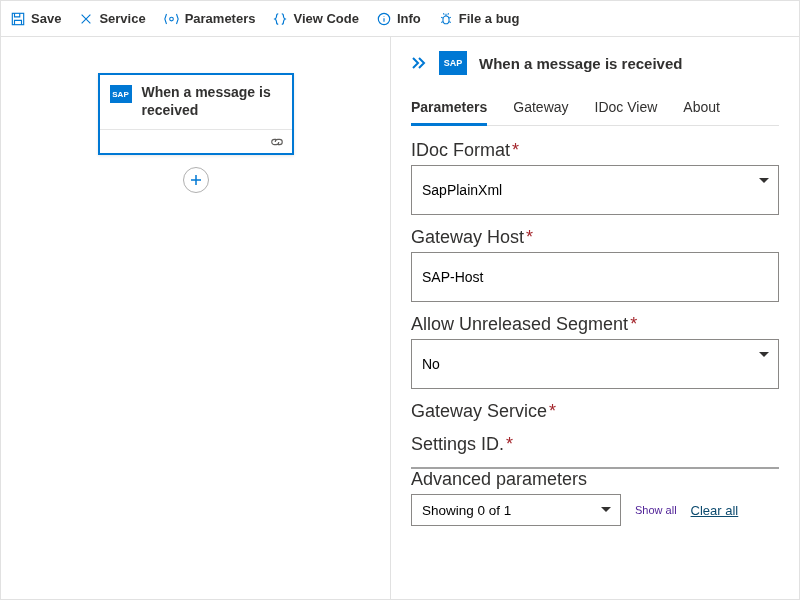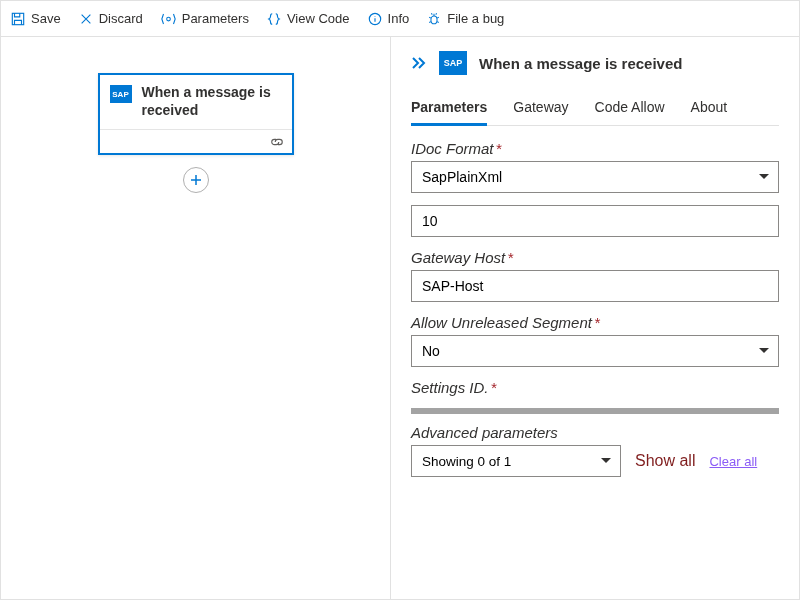--- a/index.html
+++ b/index.html
@@ -21,20 +21,21 @@
       border-bottom: 1px solid #e1e1e1;
       height: 36px;
     }
     .toolbar-btn {
       display: flex;
       align-items: center;
       gap: 6px;
       color: #323130;
       cursor: pointer;
       font-size: 13px;
+      font-weight: bold;
     }
     .toolbar-btn .icon { color: #0078d4; display: inline-flex; }
     .main {
       display: flex;
       height: calc(100% - 36px);
     }
     .canvas {
       width: 390px;
       border-right: 1px solid #e1e1e1;
       padding-top: 36px;
@@ -126,44 +127,44 @@
       font-size: 14px;
       cursor: pointer;
       color: #323130;
     }
     .tab.active {
       font-weight: 600;
       border-bottom: 3px solid #0078d4;
       margin-bottom: -1px;
     }
     .field { margin-bottom: 12px; }
-    .field-label { font-size: 15px; margin-bottom: 4px; display: block; font-style: italic; }
+    .field-label { font-size: 18px; margin-bottom: 4px; display: block; }
     .req { color: #a4262c; margin-left: 2px; }
     .input, .select {
       width: 100%;
       border: 1px solid #8a8886;
       padding: 6px 10px;
       font-size: 14px;
       font-family: inherit;
       background: #fff;
-      height: 32px;
+      height: 50px;
     }
     .select-wrap { position: relative; }
     .select-wrap::after {
       content: "";
       position: absolute;
       right: 10px;
       top: 13px;
       border-left: 5px solid transparent;
       border-right: 5px solid transparent;
       border-top: 5px solid #323130;
       pointer-events: none;
     }
     .select { appearance: none; padding-right: 28px; }
-    .adv-section { border-top: 6px solid #a3a3a3; padding-top: 10px; margin-top: 6px; }
+    .adv-section { border-top: 2px solid #a3a3a3; margin-top: 6px; }
     .adv-row {
       display: flex;
       align-items: center;
       gap: 14px;
     }
     .adv-select-wrap { flex: 0 0 210px; position: relative; border-radius: 12px; }
     .adv-select-wrap::after {
       content: "";
       position: absolute;
       right: 10px;
@@ -175,22 +176,22 @@
     }
     .adv-select {
       width: 100%;
       border: 1px solid #8a8886;
       padding: 6px 28px 6px 10px;
       font-size: 13.5px;
       height: 32px;
       appearance: none;
       background: #fff;
     }
-    .link { color: #7f1d1d; cursor: pointer; font-size: 16px; }
-    .link-muted { color: #8b5cf6; text-decoration: underline; cursor: pointer; font-size: 13px; }
+    .link { color: #4c1d95; cursor: pointer; font-size: 11px; }
+    .link-muted { color: #0c4a6e; text-decoration: underline; cursor: pointer; font-size: 13px; }
     svg { display: block; }
   </style>
 </head>
 <body>
 
 <div class="toolbar">
   <div class="toolbar-btn">
     <span class="icon">
       <svg width="14" height="14" viewBox="0 0 16 16" fill="none" stroke="currentColor" stroke-width="1.3">
           <rect x="1.5" y="1.5" width="13" height="13"></rect>
@@ -198,21 +199,21 @@
         </svg>
     </span>
     <span>Save</span>
   </div>
   <div class="toolbar-btn">
     <span class="icon">
       <svg width="14" height="14" viewBox="0 0 16 16" stroke="currentColor" stroke-width="1.3">
           <path d="M3 3l10 10M13 3L3 13"></path>
         </svg>
     </span>
-    <span>Discard</span>
+    <span>Service</span>
   </div>
   <div class="toolbar-btn">
     <span class="icon">
       <svg width="15" height="14" viewBox="0 0 18 16" fill="none" stroke="currentColor" stroke-width="1.3">
           <path d="M3 2l-2 6 2 6M15 2l2 6-2 6"></path>
           <circle cx="9" cy="8" r="2.2"></circle>
         </svg>
     </span>
     <span>Parameters</span>
   </div>
@@ -273,52 +274,52 @@
             <path d="M2 1l5 5-5 5M8 1l5 5-5 5"></path>
           </svg>
       </span>
       <div class="sap-badge-lg">SAP</div>
       <div class="panel-title">When a message is received</div>
     </div>
 
     <div class="tabs">
       <div class="tab active">Parameters</div>
       <div class="tab">Gateway</div>
-      <div class="tab">Code Allow</div>
+      <div class="tab">IDoc View</div>
       <div class="tab">About</div>
     </div>
 
     <div class="field">
       <label class="field-label"><span>IDoc Format</span><span class="req">*</span></label>
       <div class="select-wrap">
         <select class="select">
           <option>SapPlainXml</option>
         </select>
       </div>
     </div>
 
     <div class="field">
-      <input class="input" value="10" style="">
     </div>
 
     <div class="field">
       <label class="field-label"><span>Gateway Host</span><span class="req">*</span></label>
       <input class="input" value="SAP-Host" style="">
     </div>
 
     <div class="field">
       <label class="field-label"><span>Allow Unreleased Segment</span><span class="req">*</span></label>
       <div class="select-wrap">
         <select class="select">
           <option>No</option>
         </select>
       </div>
     </div>
 
     <div class="field">
+      <label class="field-label"><span>Gateway Service</span><span class="req">*</span></label>
     </div>
 
     <div class="field">
       <label class="field-label"><span>Settings ID.</span><span class="req">*</span></label>
     </div>
 
     <div class="adv-section">
       <label class="field-label">Advanced parameters</label>
       <div class="adv-row">
         <div class="adv-select-wrap">

